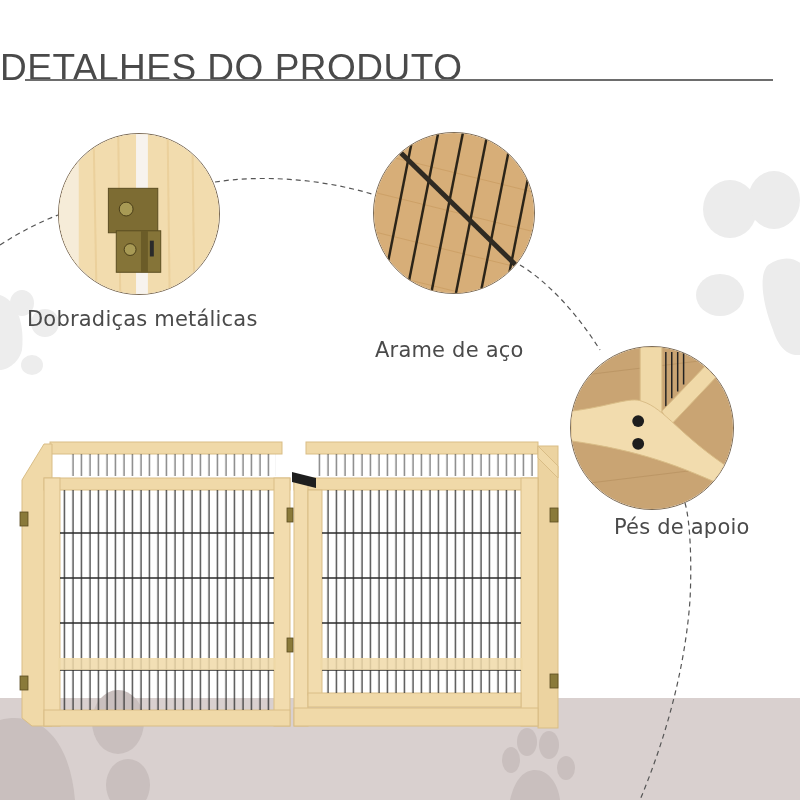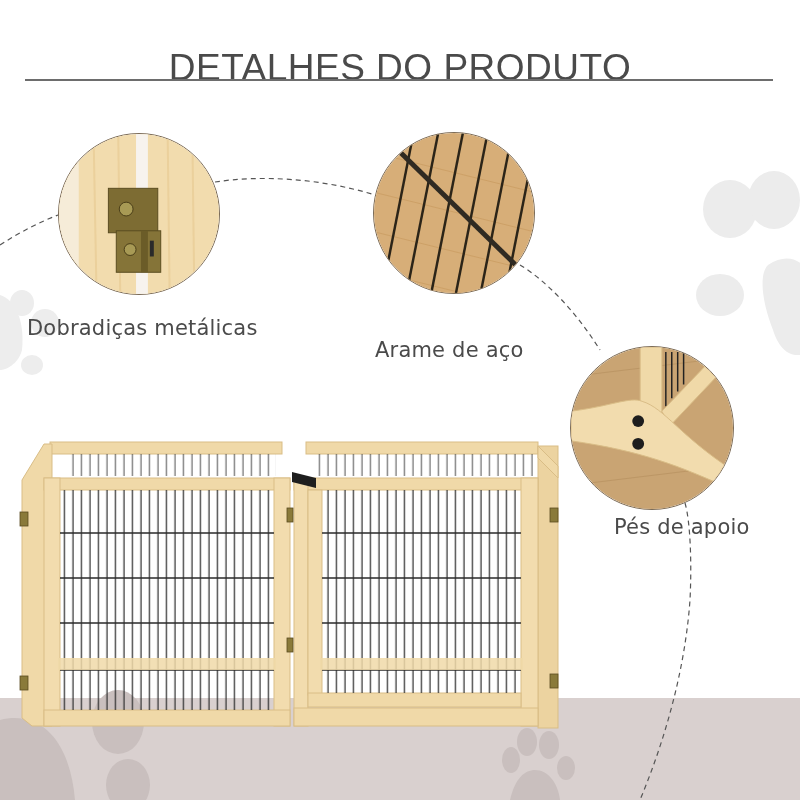--- a/index.html
+++ b/index.html
@@ -3,21 +3,21 @@
   <meta charset="utf-8">
   <style>
     html, body { margin: 0; padding: 0; }
     body {
       width: 800px; height: 800px; position: relative; overflow: hidden;
       background: #ffffff;
       font-family: "Liberation Sans", "DejaVu Sans", sans-serif;
     }
     .floor { position: absolute; left: 0; top: 698px; width: 800px; height: 102px; background: #d9d0cf; }
     .title {
-      position: absolute; left: 0; top: 22px; width: 800px; text-align: center;
+      position: absolute; left: 0; top: 22px; width: 800px; 
       font-size: 37px; color: #4a4a4a; letter-spacing: 0.5px; font-weight: normal;
     }
     .title-rule { position: absolute; left: 25px; top: 79px; width: 748px; height: 2px; background: #6d6d6d; }
     .paw { position: absolute; }
     .paw svg { display: block; }
     .dashed-arc { position: absolute; left: 0; top: 0; width: 800px; height: 800px; pointer-events: none; }
     .detail-circle {
       position: absolute; border-radius: 50%; overflow: hidden;
       border: 1.5px solid #7a6a56; box-sizing: border-box;
     }
@@ -89,21 +89,21 @@
     </g>
     <rect x="78" y="0" width="12" height="162" fill="#f7f3ee"></rect>
     <rect x="50" y="55" width="50" height="45" fill="#7d6c33" stroke="#5a4c20"></rect>
     <circle cx="68" cy="76" r="7" fill="#a89a55" stroke="#4a3e18"></circle>
     <rect x="58" y="98" width="45" height="42" fill="#857438" stroke="#5a4c20"></rect>
     <circle cx="72" cy="117" r="6" fill="#a89a55" stroke="#4a3e18"></circle>
     <rect x="83" y="98" width="7" height="42" fill="#6b5c28"></rect>
     <rect x="92" y="108" width="4" height="16" fill="#2a2a2a"></rect>
   </svg>
 </div>
-<div class="label" style="left:27px; top:316px;">Dobradiças metálicas</div>
+<div class="label" style="left:27px; top:307px;">Dobradiças metálicas</div>
 
 <div class="detail-circle" style="left:373px; top:132px; width:162px; height:162px;">
   <svg viewBox="0 0 162 162">
     <rect width="162" height="162" fill="#d7ae78"></rect>
     <g stroke="#c89a60" stroke-width="1" opacity="0.7">
       <line x1="0" y1="20" x2="162" y2="60"></line>
         <line x1="0" y1="60" x2="162" y2="100"></line>
       <line x1="0" y1="100" x2="162" y2="140"></line>
         <line x1="0" y1="140" x2="162" y2="180"></line>
     </g>

